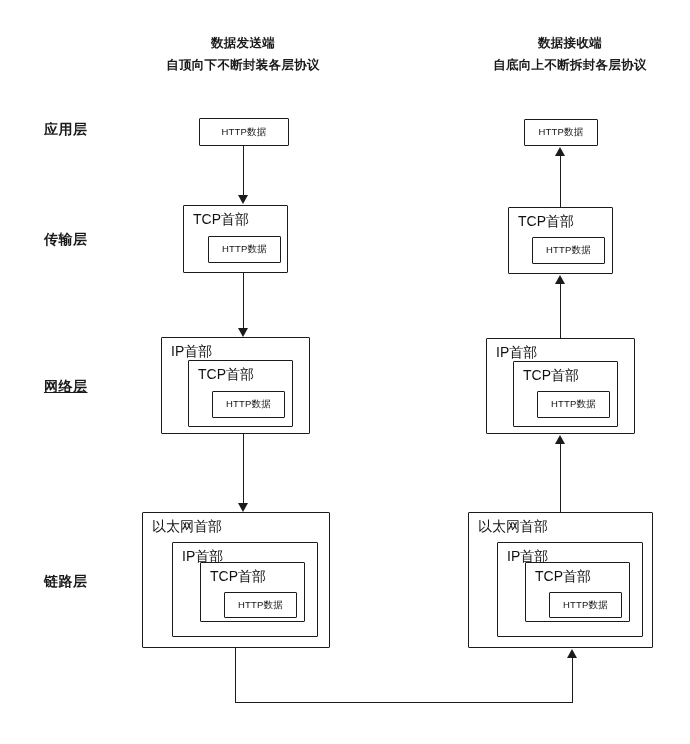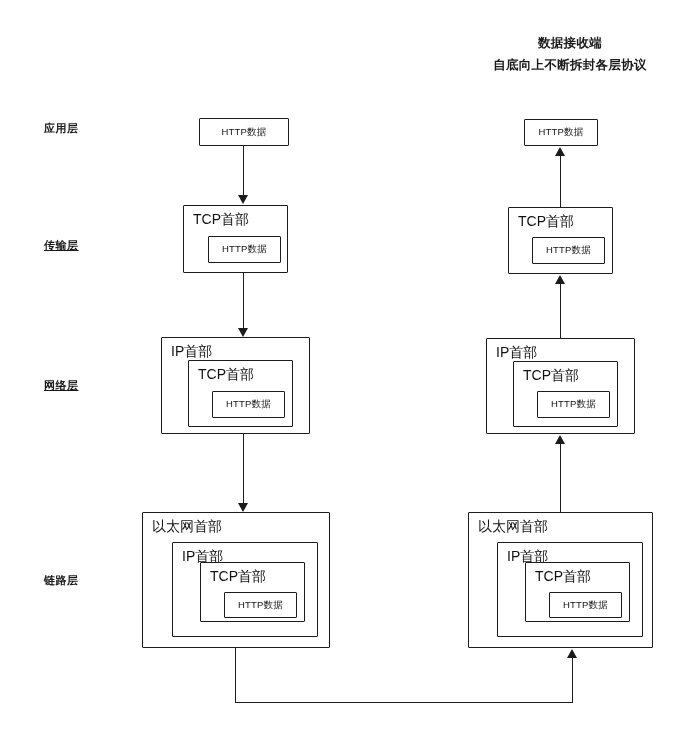--- a/index.html
+++ b/index.html
@@ -32,21 +32,21 @@
   }
   .col-header .line1 { display: block; }
   .col-header .line2 { display: block; }
 
   
   .layer-label {
     position: absolute;
     left: 44px;
     width: 96px;
     text-align: left;
-    font-size: 11px;
+    font-size: 14px;
     font-weight: bold;
     color: #1a1a1a;
     letter-spacing: 0.5px;
   }
 
   
   .box {
     position: absolute;
     box-sizing: border-box;
     border: 1.4px solid #1b1b1b;
@@ -95,28 +95,32 @@
     border-right: 5px solid transparent;
   }
   .arrow-down { border-top: 9px solid #1b1b1b; }
   .arrow-up   { border-bottom: 9px solid #1b1b1b; }
 </style>
 </head>
 <body>
 
 <div id="canvas">
 
+  <div class="col-header" style="left:103px; top:32px;">
+    <span class="line1">数据发送端</span>
+    <span class="line2">自顶向下不断封装各层协议</span>
+  </div>
 
   <div class="col-header" style="left:430px; top:32px;">
     <span class="line1">数据接收端</span>
     <span class="line2">自底向上不断拆封各层协议</span>
   </div>
 
   <div class="layer-label" style="top:121px;">应用层</div>
-  <div class="layer-label" style="top:238px;text-decoration:underline;">传输层</div>
+  <div class="layer-label" style="top:231px;">传输层</div>
   <div class="layer-label" style="top:378px;text-decoration:underline;">网络层</div>
   <div class="layer-label" style="top:573px;">链路层</div>
 
   <div class="box leaf app-leaf" style="left:199px; top:118px; width:90px; height:28px;">
     <span class="box-label">HTTP数据</span>
   </div>
 
   <div class="vline" style="left:243px; top:146px; height:50px;"></div>
   <div class="arrow-down" style="left:238px; top:195px;"></div>
 

